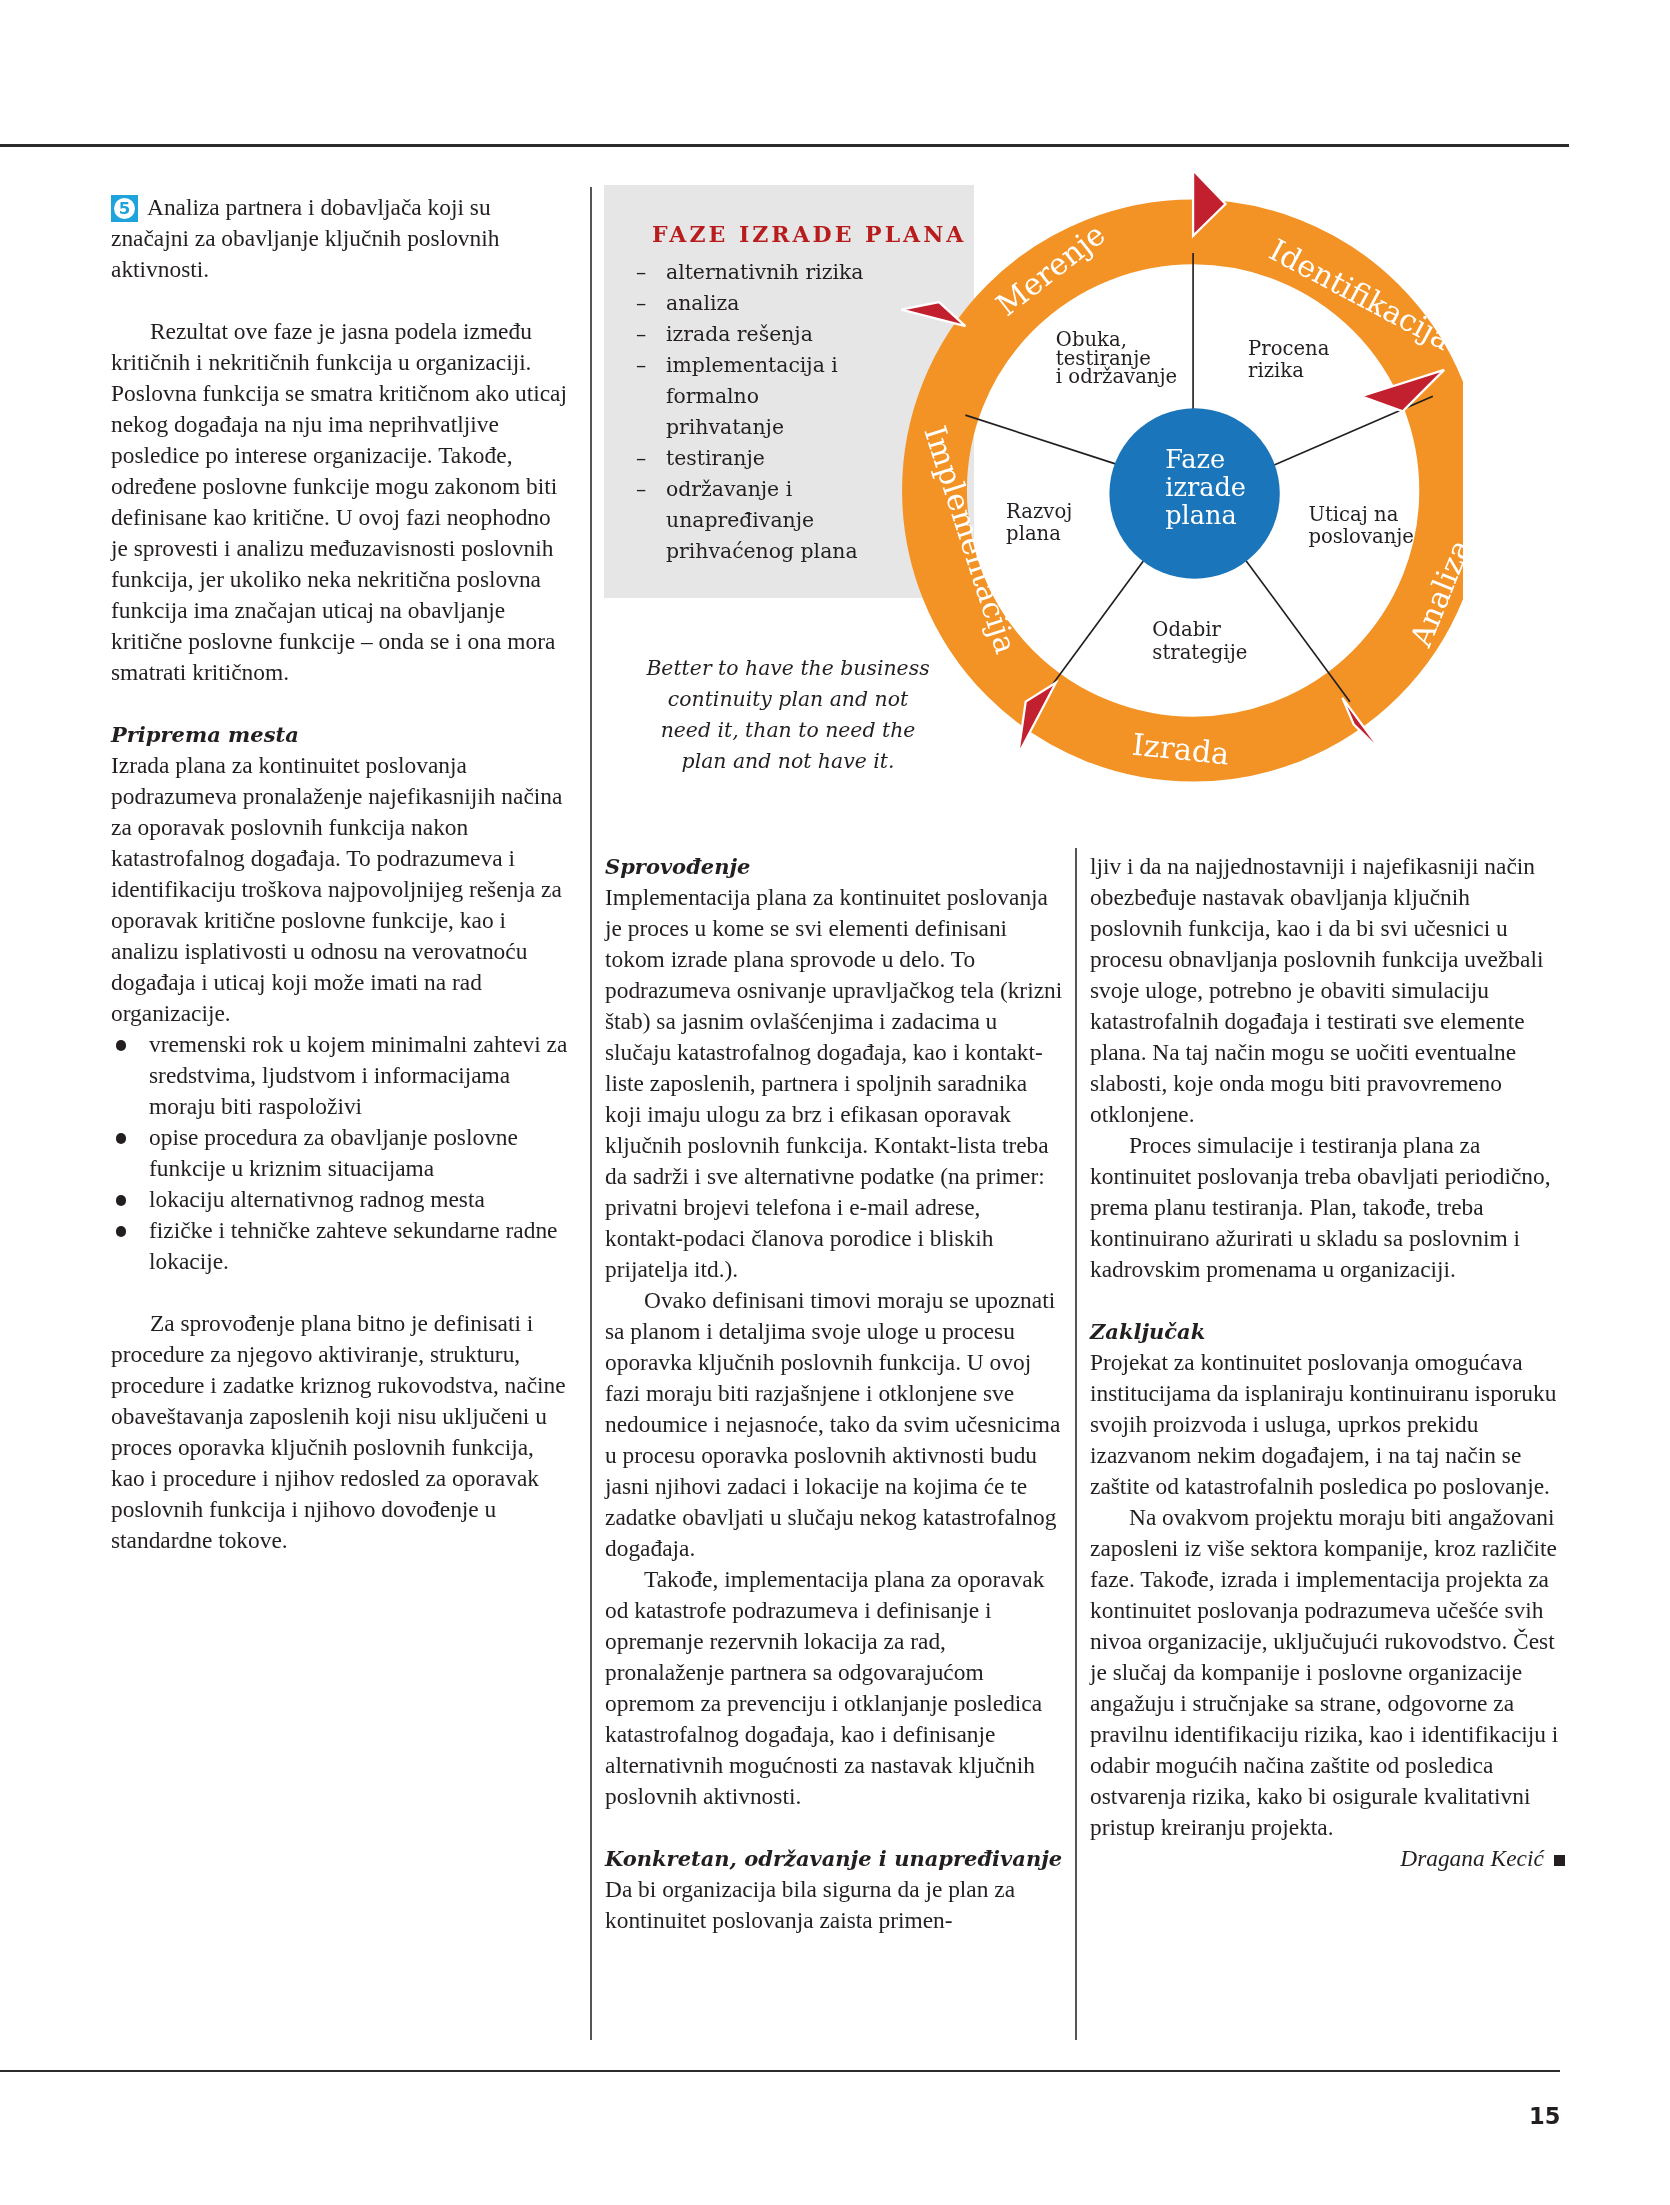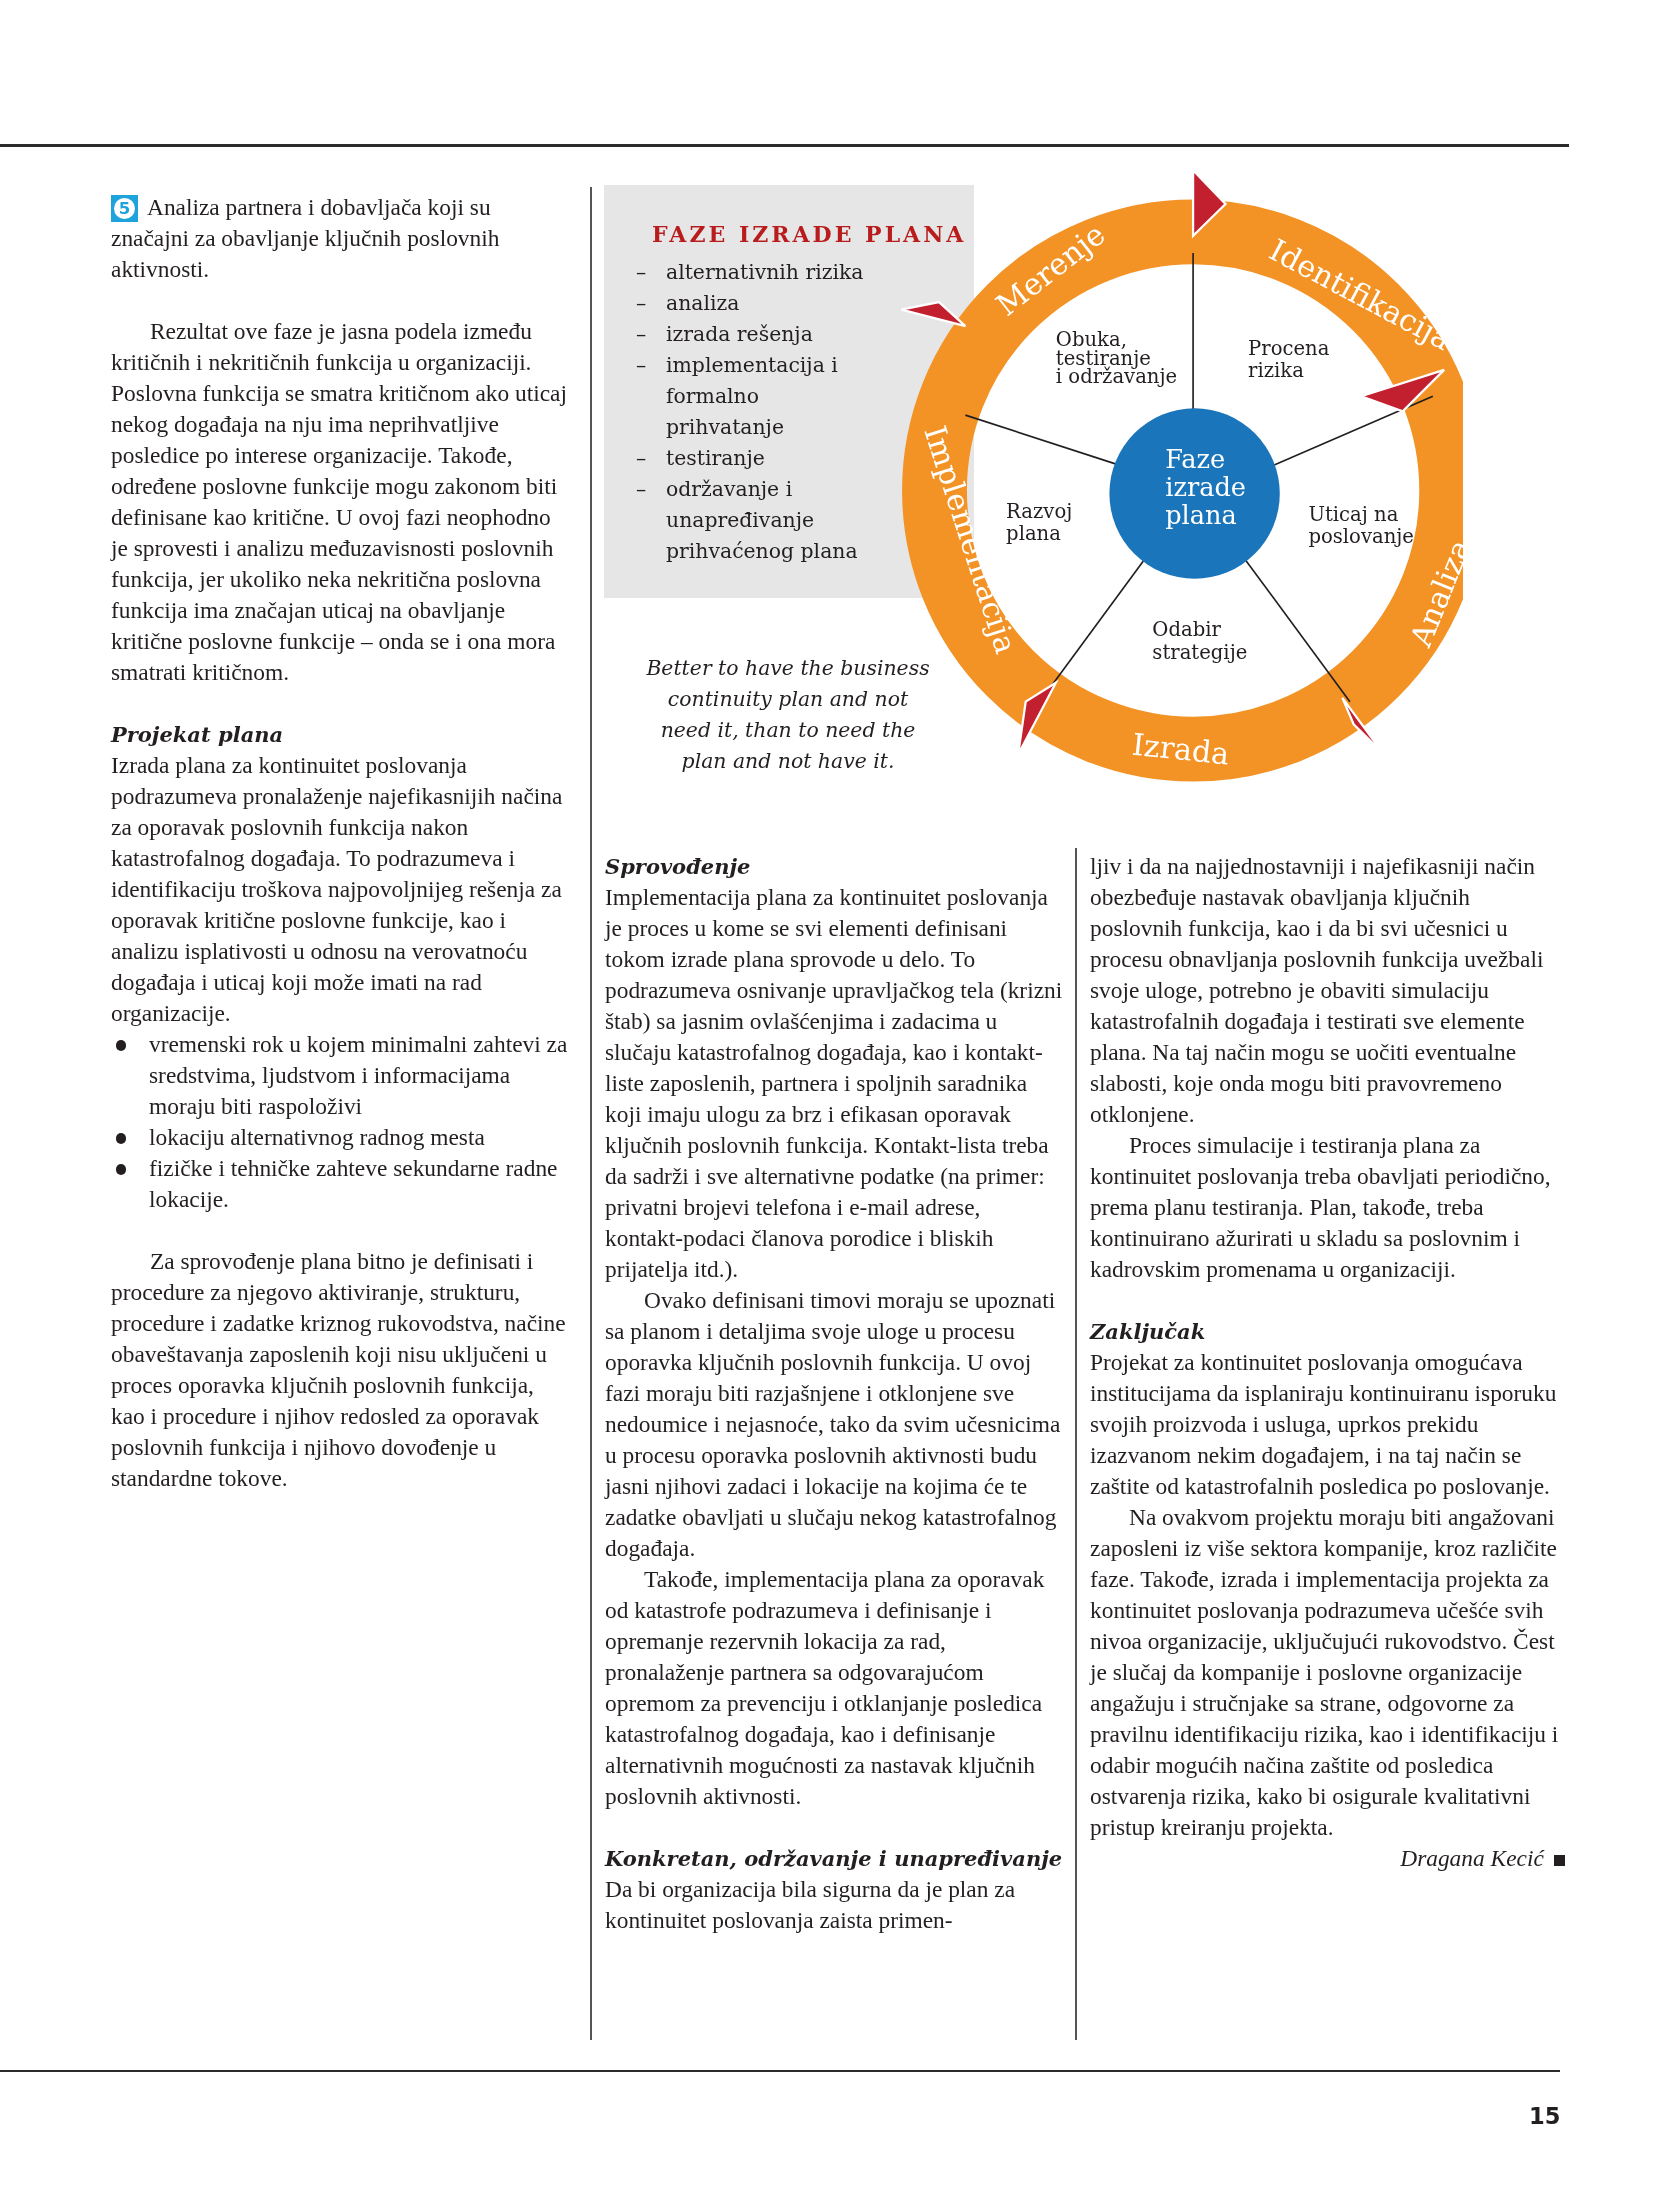--- a/index.html
+++ b/index.html
@@ -40,24 +40,25 @@
 
 <div class="rule" style="top:144px; width:1569px;"></div>
 
 <div class="col" style="left:111px; top:192px; width:460px;">
   <p style="text-indent:0;">
     <span class="num-badge"><span>5</span></span><span>Analiza partnera i dobavljača koji su značajni za obavljanje ključnih poslovnih aktivnosti.</span>
   </p>
   <div class="gap"></div>
   <p class="indent" style="text-align:left;">Rezultat ove faze je jasna podela između kritičnih i nekritičnih funkcija u organizaciji. Poslovna funkcija se smatra kritičnom ako uticaj nekog događaja na nju ima neprihvatljive posledice po interese organizacije. Takođe, određene poslovne funkcije mogu zakonom biti definisane kao kritične. U ovoj fazi neophodno je sprovesti i analizu međuzavisnosti poslovnih funkcija, jer ukoliko neka nekritična poslovna funkcija ima značajan uticaj na obavljanje kritične poslovne funkcije – onda se i ona mora smatrati kritičnom.</p>
   <div class="gap"></div>
-  <p class="head">Projekat plana</p>
+  <p class="head">Priprema mesta</p>
   <p>Izrada plana za kontinuitet poslovanja podrazumeva pronalaženje najefikasnijih načina za oporavak poslovnih funkcija nakon katastrofalnog događaja. To podrazumeva i identifikaciju troškova najpovoljnijeg rešenja za oporavak kritične poslovne funkcije, kao i analizu isplativosti u odnosu na verovatnoću događaja i uticaj koji može imati na rad organizacije.</p>
   <ul class="bullets">
     <li>vremenski rok u kojem minimalni zahtevi za sredstvima, ljudstvom i informacijama moraju biti raspoloživi</li>
+    <li>opise procedura za obavljanje poslovne funkcije u kriznim situacijama</li>
     <li>lokaciju alternativnog radnog mesta</li>
     <li>fizičke i tehničke zahteve sekundarne radne lokacije.</li>
   </ul>
   <div class="gap"></div>
   <p class="indent">Za sprovođenje plana bitno je definisati i procedure za njegovo aktiviranje, strukturu, procedure i zadatke kriznog rukovodstva, načine obaveštavanja zaposlenih koji nisu uključeni u proces oporavka ključnih poslovnih funkcija, kao i procedure i njihov redosled za oporavak poslovnih funkcija i njihovo dovođenje u standardne tokove.</p>
 </div>
 
 <div class="vline" style="left:590px; top:187px; height:1853px;"></div>
 <div class="vline" style="left:1075px; top:848px; height:1192px;"></div>
 

